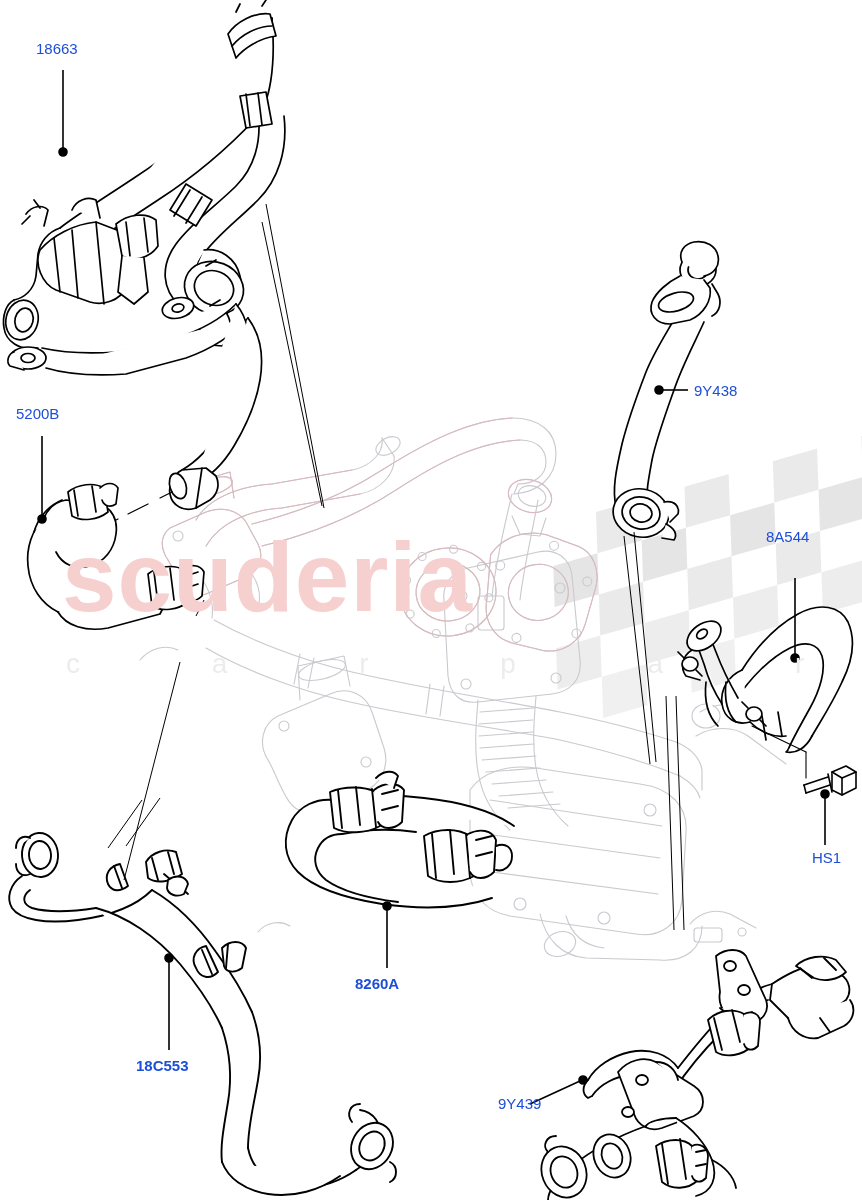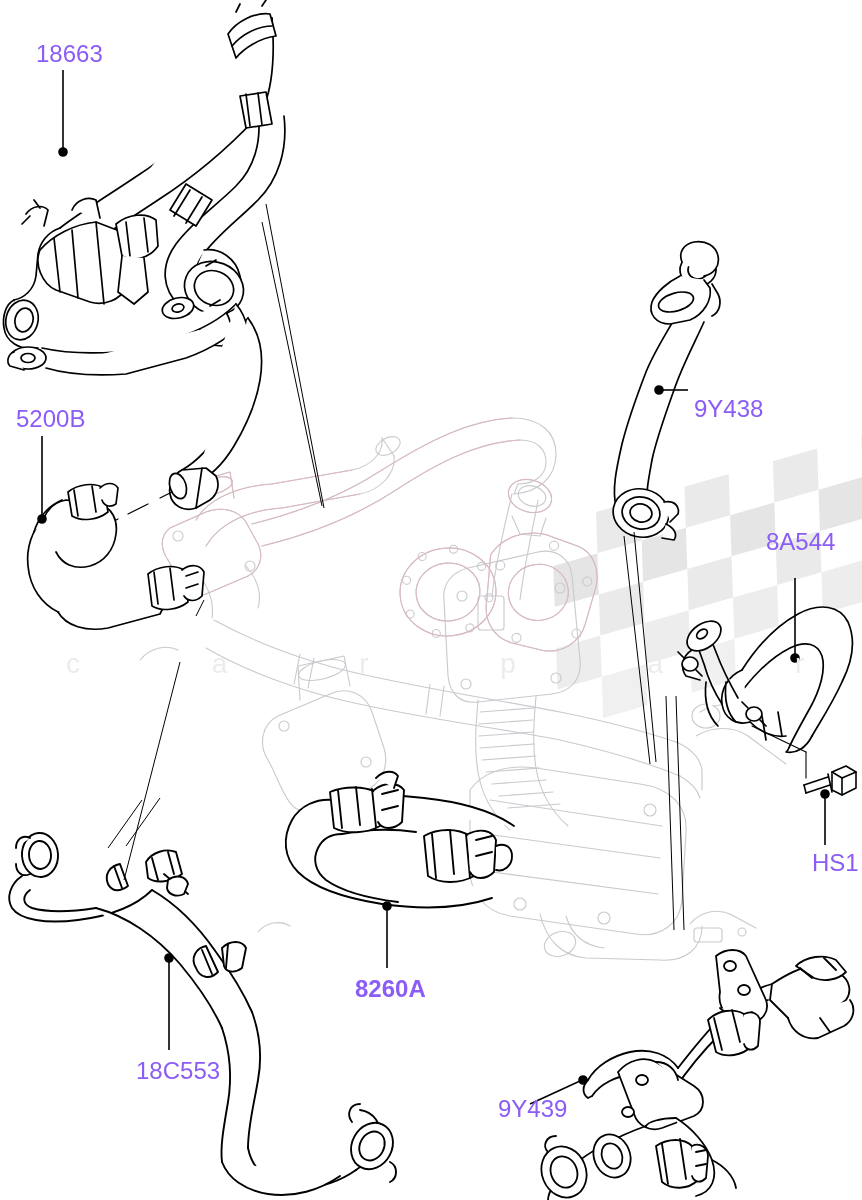--- a/index.html
+++ b/index.html
@@ -45,34 +45,34 @@
     top:648px;
     width:620px;
     font-size:28px;
     color:#ececec;
     letter-spacing:62px;
     white-space:nowrap;
     user-select:none;
   }
   .label{
     position:absolute;
-    color:#8b5cf6;
-    font-size:24px;
+    color:#1d4ed8;
+    font-size:15px;
     font-family:"Liberation Sans", sans-serif;
     white-space:nowrap;
     user-select:none;
   }
   
   #lbl-18663 {left:36px;  top:40px;}
   #lbl-8260B {left:16px;  top:405px;}
-  #lbl-9Y438 {left:694px; top:382px;margin-top:13px;}
+  #lbl-9Y438 {left:694px; top:382px;}
   #lbl-8A544 {left:766px; top:528px;}
   #lbl-HS1   {left:812px; top:849px;text-align:right;}
   #lbl-8260A {left:355px; top:975px;font-weight:bold;}
-  #lbl-18C553{left:136px; top:1057px;}
+  #lbl-18C553{left:136px; top:1057px;font-weight:bold;}
   #lbl-9Y439 {left:466px; top:1095px;margin-left:32px;}
 </style>
 </head>
 <body>
 
 <div id="stage">
 
   <svg id="artboard" viewBox="0 0 862 1200" xmlns="http://www.w3.org/2000/svg">
 
     <defs>
@@ -552,20 +552,21 @@
 
       <line x1="169" y1="1050" x2="169" y2="961"></line>
       <circle cx="169" cy="958" r="4"></circle>
 
       <line x1="530" y1="1104" x2="580" y2="1081"></line>
       <circle cx="583" cy="1080" r="4"></circle>
     </g>
   </svg>
 
   <div class="wm-layer">
+    <div class="wm-brand">scuderia</div>
     <div class="wm-sub">c a r p a r t s</div>
   </div>
 
   <div class="label" id="lbl-18663">18663</div>
 
   <div class="label" id="lbl-8260B">5200B</div>
 
   <div class="label" id="lbl-9Y438">9Y438</div>
 
   <div class="label" id="lbl-8A544">8A544</div>

